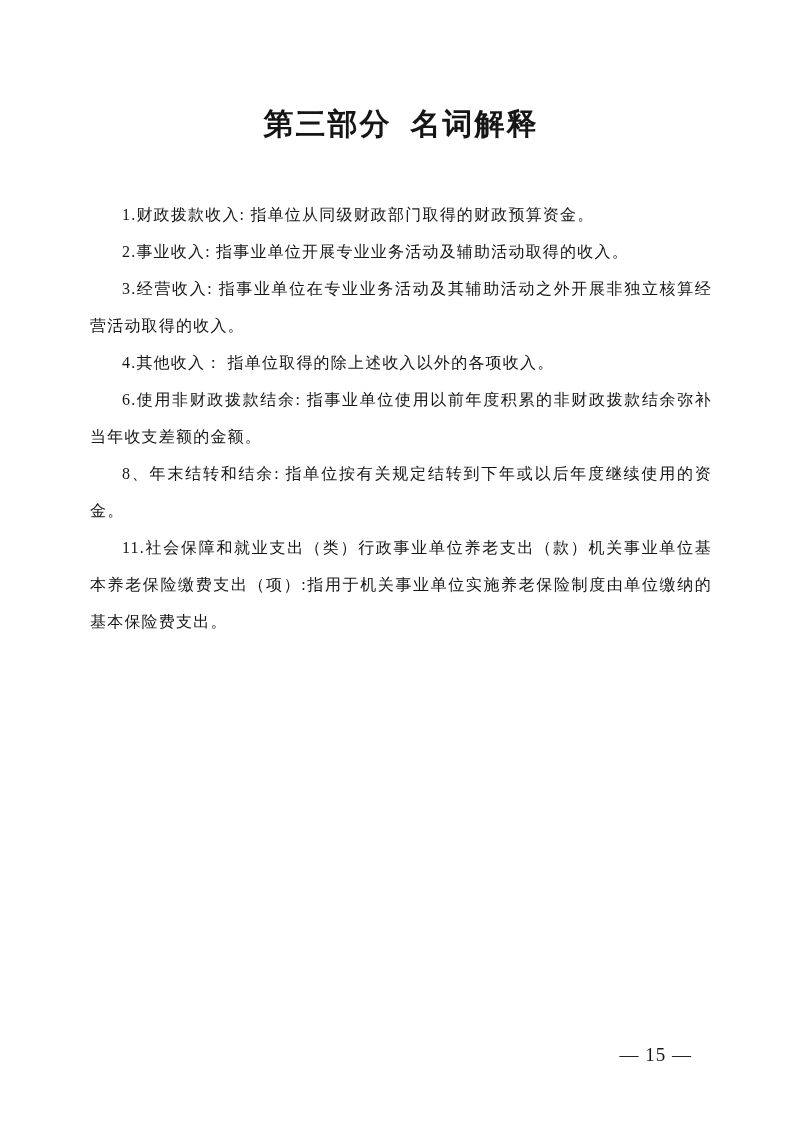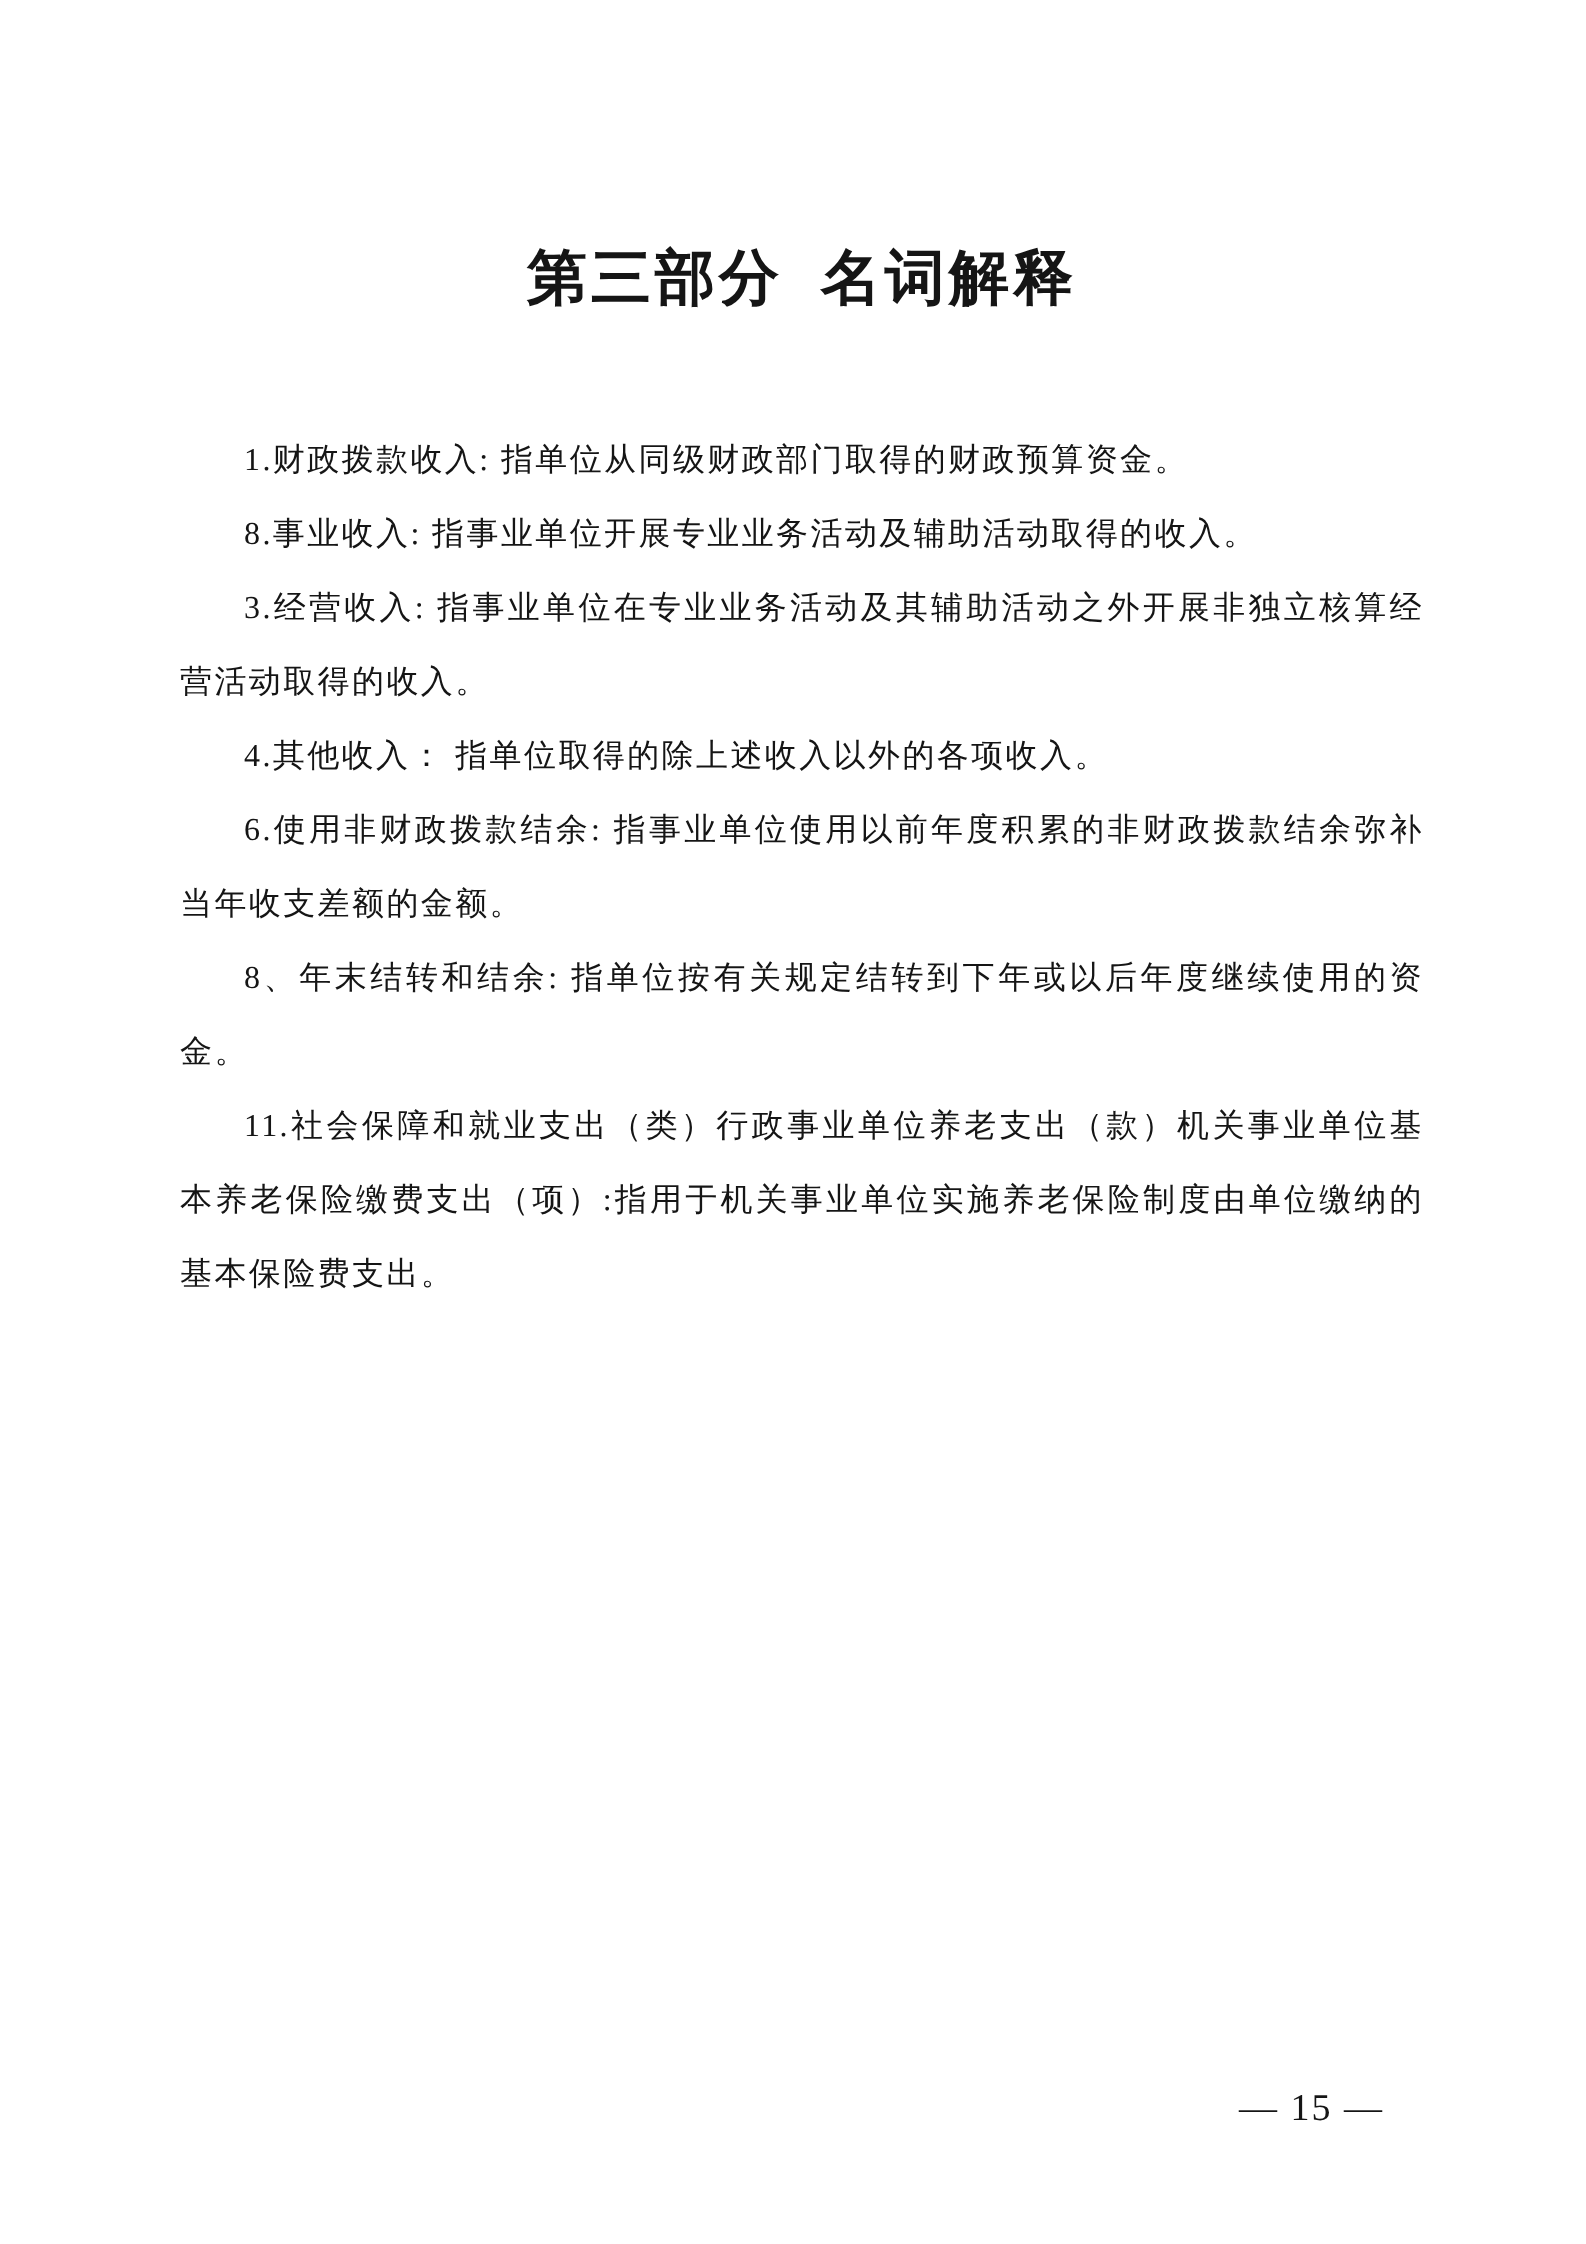--- a/index.html
+++ b/index.html
@@ -18,21 +18,21 @@
     overflow: hidden;
     box-sizing: border-box;
   }
   .content {
     position: absolute;
     left: 90px;
     right: 81px;
     top: 102px;
   }
   .doc-title {
-    margin: 16px 0 50px 0;
+    margin: 0 0 50px 0;
     text-align: center;
     font-size: 30px;
     font-weight: bold;
     letter-spacing: 2px;
     line-height: 44px;
     white-space: pre;
   }
   .para {
     margin: 0;
     font-size: 16px;
@@ -53,21 +53,21 @@
 </style>
 </head>
 <body>
 
 <div class="page">
   <div class="content">
     <h1 class="doc-title">第三部分  名词解释</h1>
 
     <div>
       <p class="para">1.财政拨款收入: 指单位从同级财政部门取得的财政预算资金。</p>
-      <p class="para">8.事业收入: 指事业单位开展专业业务活动及辅助活动取得的收入。</p>
+      <p class="para">2.事业收入: 指事业单位开展专业业务活动及辅助活动取得的收入。</p>
       <p class="para">3.经营收入: 指事业单位在专业业务活动及其辅助活动之外开展非独立核算经营活动取得的收入。</p>
       <p class="para">4.其他收入： 指单位取得的除上述收入以外的各项收入。</p>
       <p class="para">6.使用非财政拨款结余: 指事业单位使用以前年度积累的非财政拨款结余弥补当年收支差额的金额。</p>
       <p class="para">8、年末结转和结余: 指单位按有关规定结转到下年或以后年度继续使用的资金。</p>
       <p class="para">11.社会保障和就业支出（类）行政事业单位养老支出（款）机关事业单位基本养老保险缴费支出（项）:指用于机关事业单位实施养老保险制度由单位缴纳的基本保险费支出。</p>
     </div>
   </div>
 
   <div class="page-number">— 15 —</div>
 </div>

